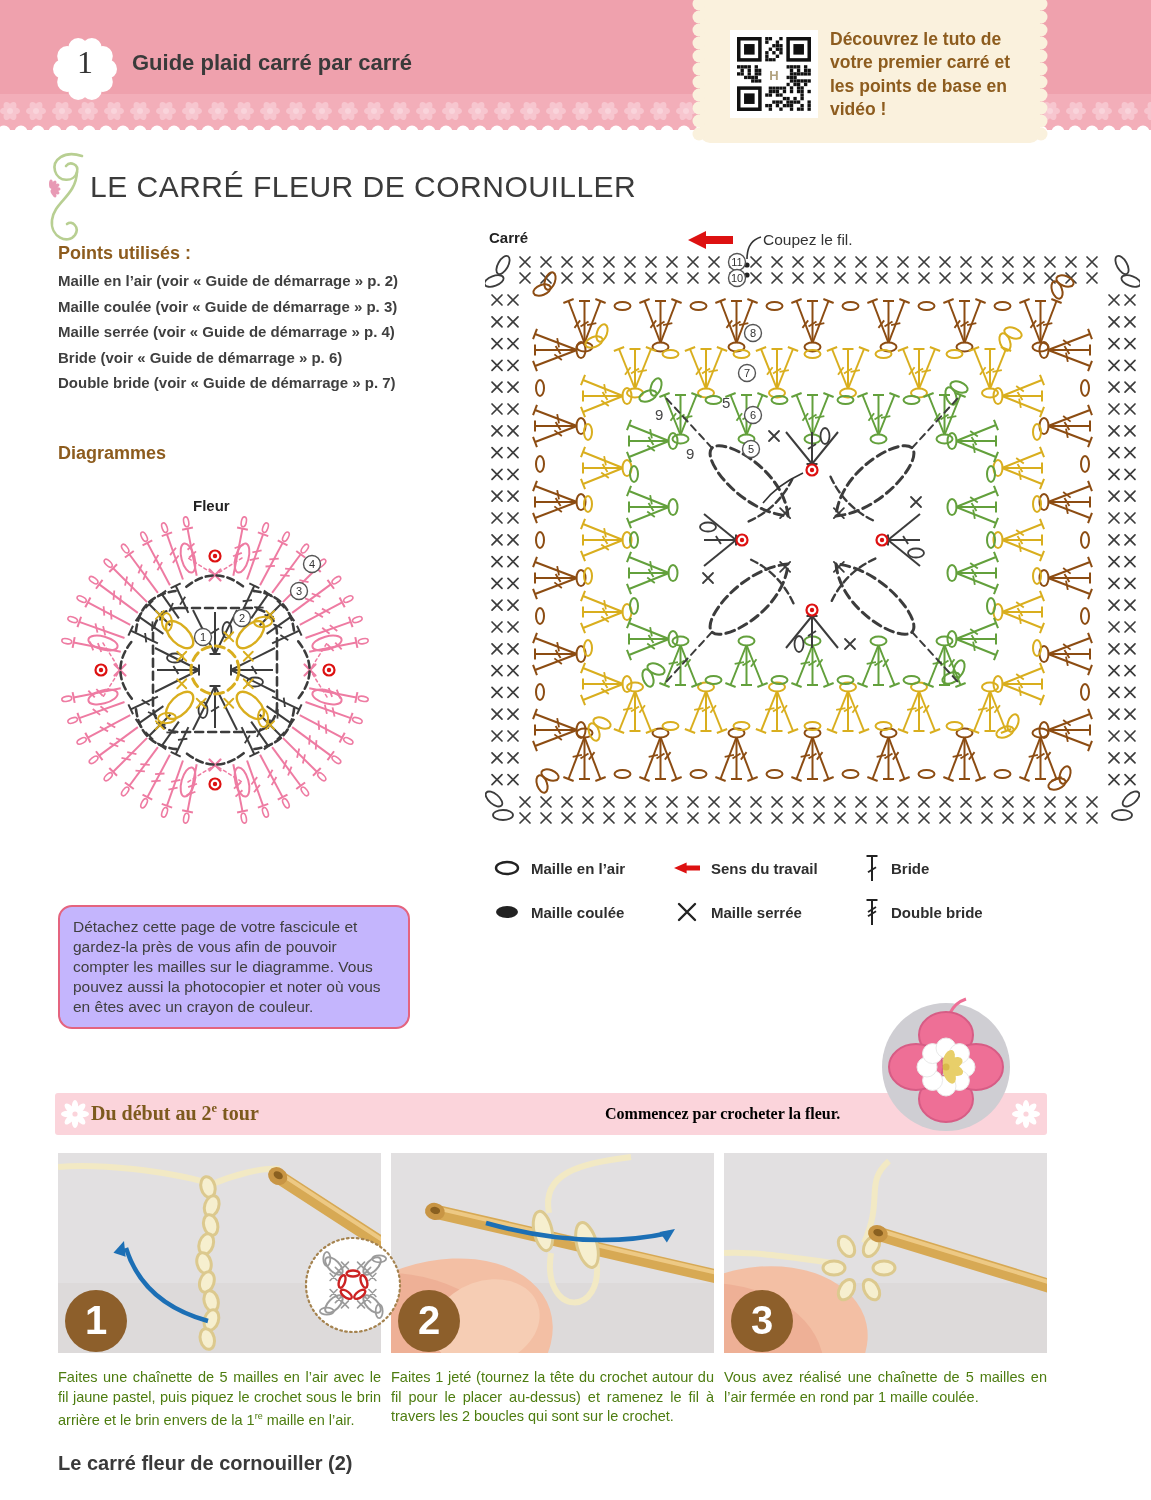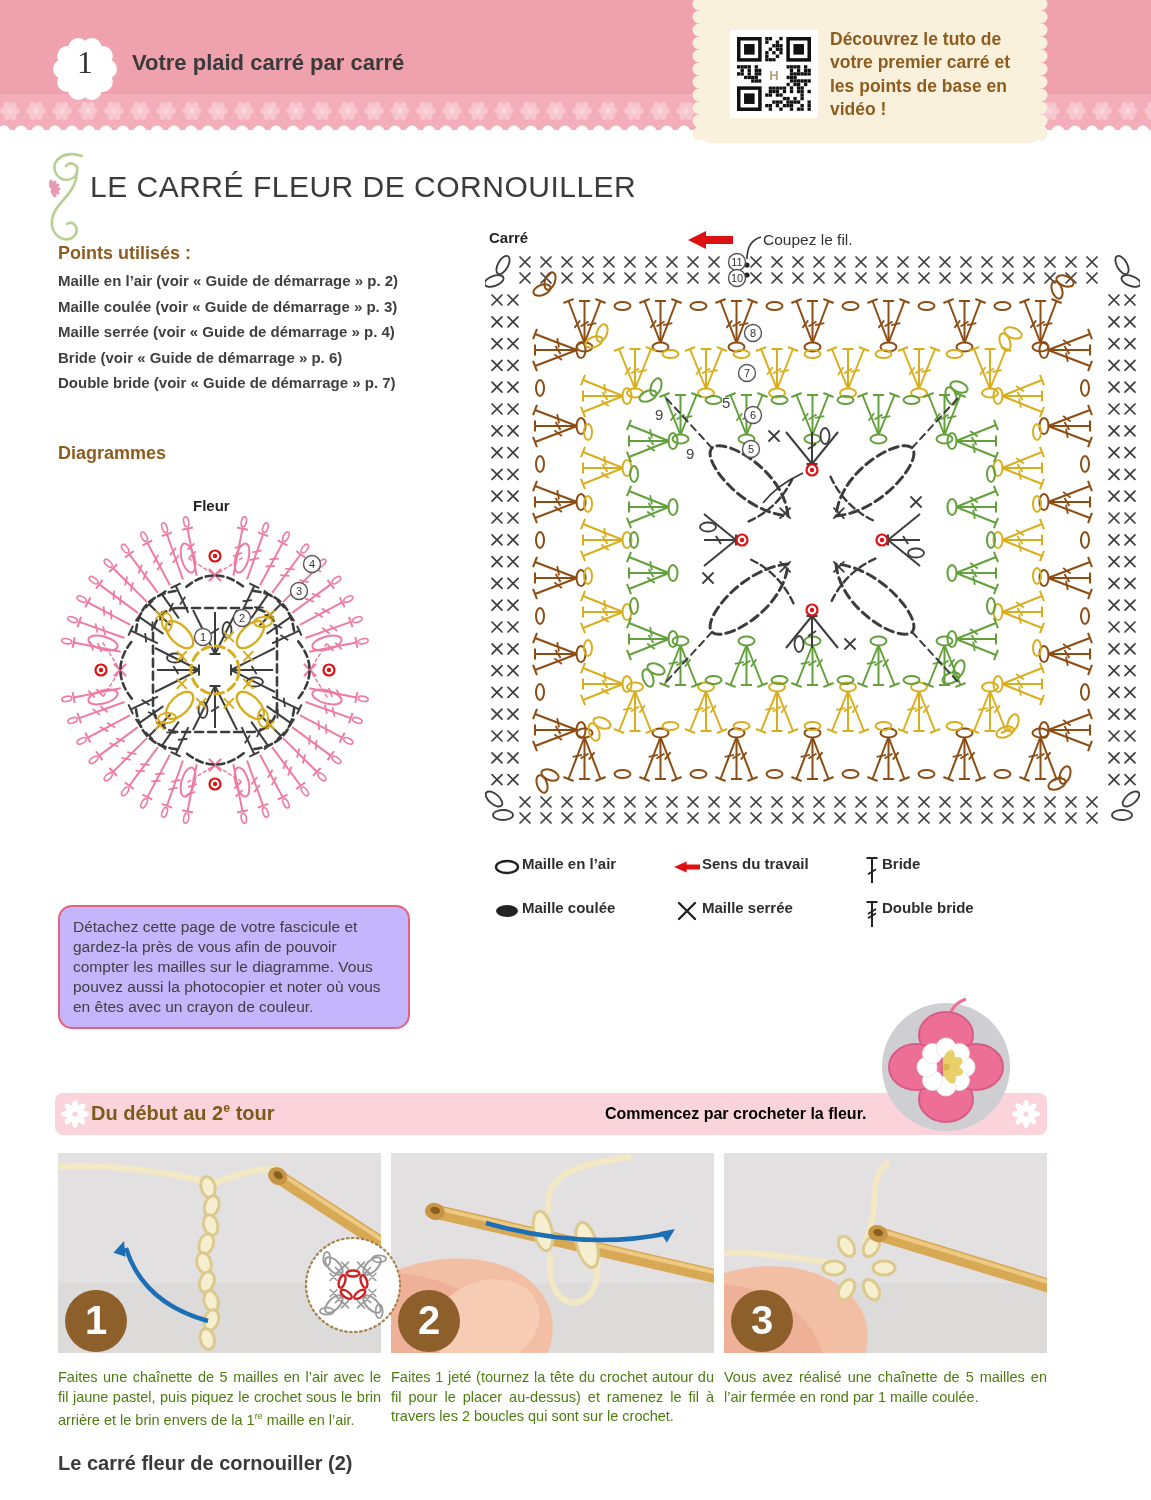--- a/index.html
+++ b/index.html
@@ -25,24 +25,24 @@
       list-style:none;margin:0;padding:0;color:#3f3f3f;font-weight:bold;}
   .diagram-label{position:absolute;font-size:15px;font-weight:bold;color:#222;}
   
   .note-box{position:absolute;left:58px;top:905px;width:322px;background:#c4b5fd;border:2.5px solid #e4647f;
       border-radius:14px;padding:10px 13px;font-size:15.5px;line-height:20px;color:#3f3f3f;}
   
   .fix-note{position:absolute;left:735px;top:505px;width:116px;font-size:15.5px;line-height:19px;color:#333;}
   .cut-note{position:absolute;left:763px;top:231px;font-size:15.5px;color:#333;}
   sup{font-size:.62em;}
   
-  .legend-item{position:absolute;display:flex;height:26px;}
+  .legend-item{position:absolute;display:flex;align-items:center;gap:9px;height:26px;}
   .legend-item .lbl{font-size:15px;font-weight:bold;color:#2e2e2e;}
   
-  .band{position:absolute;left:55px;top:1093px;width:992px;height:42px;background:#fbd4db;border-radius:8px;}
+  .band{position:absolute;left:55px;top:1093px;width:992px;height:42px;background:#fbd4db;border-radius:3px;font-family:Liberation Serif, serif;}
   .band-title{position:absolute;left:36px;top:8px;font-size:20px;font-weight:600;color:#7d5a1e;}
   .band-sub{position:absolute;left:550px;top:12px;font-size:16px;font-weight:bold;color:#000000;}
   
   .photo{position:absolute;top:1153px;width:323px;height:200px;overflow:hidden;}
   .badge{position:absolute;top:1290px;width:62px;height:62px;border-radius:50%;background:#8d5f2b;
       color:#fff;font-size:40px;font-weight:bold;text-align:center;line-height:60px;}
   .caption{position:absolute;top:1368px;width:323px;font-size:14.5px;line-height:19.5px;
       text-align:justify;color:#4d7c0f;margin:0;}
   .footer{position:absolute;left:58px;top:1452px;font-size:20px;font-weight:bold;color:#3a3a3a;}
   svg{display:block;}
@@ -449,21 +449,21 @@
         <circle cx="15.201626123751158" cy="45.931275550434414" r="10" fill="#fff"></circle>
         <circle cx="11" cy="33" r="10" fill="#fff"></circle>
         <circle cx="15.201626123751154" cy="20.068724449565593" r="10" fill="#fff"></circle>
         <circle cx="26.201626123751154" cy="12.076756641506623" r="10" fill="#fff"></circle>
         <circle cx="39.79837387624884" cy="12.07675664150662" r="10" fill="#fff"></circle>
         <circle cx="50.798373876248846" cy="20.068724449565586" r="10" fill="#fff"></circle>
         <circle cx="33" cy="33" r="23" fill="#fff"></circle>
       </svg>
     <span class="num">1</span>
   </div>
-  <div class="banner-title">Votre plaid carré par carré</div>
+  <div class="banner-title">Guide plaid carré par carré</div>
   <div class="cream-box"></div>
   <svg id="scallop-left" class="abs" style="left:692px;top:0;" width="14" height="143">
       <circle cx="7" cy="4" r="6.5" fill="#faf1dd"></circle>
       <circle cx="7" cy="17" r="6.5" fill="#faf1dd"></circle>
       <circle cx="7" cy="30" r="6.5" fill="#faf1dd"></circle>
       <circle cx="7" cy="43" r="6.5" fill="#faf1dd"></circle>
       <circle cx="7" cy="56" r="6.5" fill="#faf1dd"></circle>
       <circle cx="7" cy="69" r="6.5" fill="#faf1dd"></circle>
       <circle cx="7" cy="82" r="6.5" fill="#faf1dd"></circle>
       <circle cx="7" cy="95" r="6.5" fill="#faf1dd"></circle>

